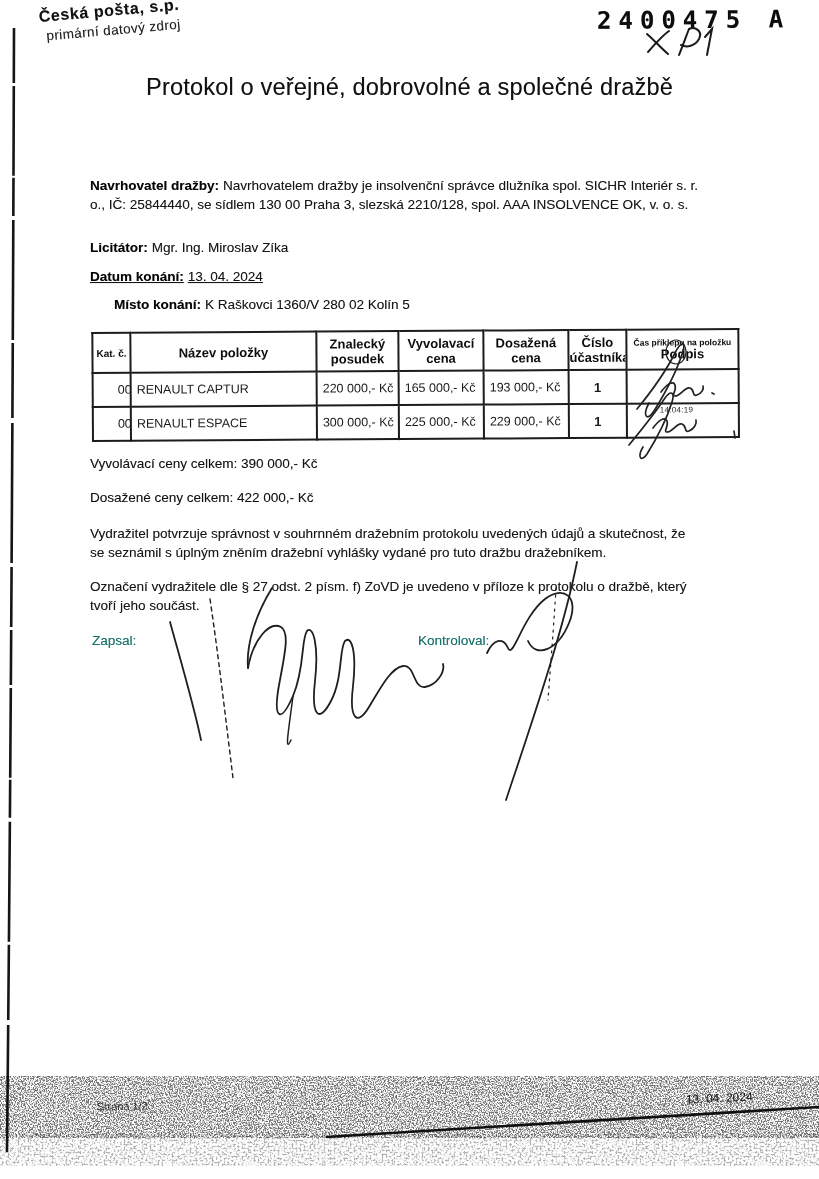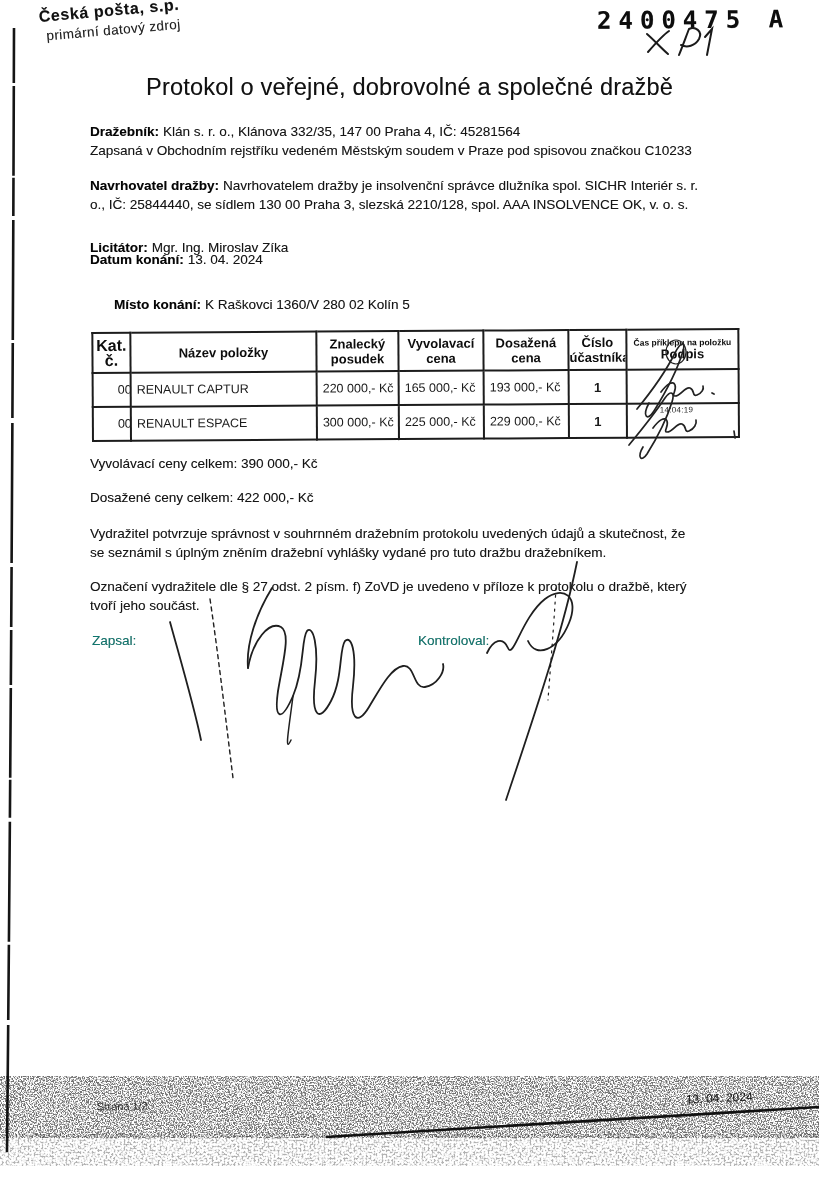--- a/index.html
+++ b/index.html
@@ -32,21 +32,21 @@
   .lbl { font-weight:bold; margin-right:4px; }
 
   
   table.auction {
     position:absolute; left:92px; top:332px; width:646px;
     border-collapse:collapse; table-layout:fixed;
     transform:rotate(-0.35deg); transform-origin:left bottom;
   }
   table.auction td, table.auction th { border:2px solid #1c1c1c; overflow:hidden; }
   th.h { font-size:13px; font-weight:bold; text-align:center; line-height:15px; color:#0d0d0d; }
-  th.h-kat { font-size:16px; }
+  th.h-kat { font-size:10px; }
   td.c-kat { text-align:center; font-size:12.5px;padding-left:24px; }
   td.c-name, td.c-price { font-size:12.5px; padding-left:5px; text-align:left; }
   td.c-num { text-align:center; font-size:13px; font-weight:bold; }
   .hdr-small { display:block; font-size:8.5px; font-weight:bold; line-height:10px; }
   .hdr-big { display:block; font-size:13px; font-weight:bold; line-height:14px; }
   td.c-sign { position:relative; }
   .cas { position:absolute; font-size:8px; color:#222; letter-spacing:0.3px; }
   .cas-1 { top:1px; left:28px;margin-top:44px; }
   .cas-2 { top:1px; left:32px; }
 
@@ -67,35 +67,31 @@
 
   <div class="abs logo scan-text">
     <div class="logo-l1">Česká pošta, s.p.</div>
     <div class="logo-l2">primární datový zdroj</div>
   </div>
 
   <div class="abs stamp scan-text">2400475 A</div>
 
   <div class="abs title scan-text">Protokol o veřejné, dobrovolné a společné dražbě</div>
 
-  <div class="abs para scan-text" style="top:122px;">
-    <div><b class="lbl">Dražebník:</b><span>Klán s. r. o., Klánova 332/35, 147 00 Praha 4, IČ: 45281564</span></div>
-    <div>Zapsaná v Obchodním rejstříku vedeném Městským soudem v Praze pod spisovou značkou C10233</div>
-  </div>
 
   <div class="abs para scan-text" style="top:176px;">
     <div><b class="lbl">Navrhovatel dražby:</b><span>Navrhovatelem dražby je insolvenční správce dlužníka spol. SICHR Interiér s. r.</span></div>
     <div>o., IČ: 25844440, se sídlem 130 00 Praha 3, slezská 2210/128, spol. AAA INSOLVENCE OK, v. o. s.</div>
   </div>
 
   <div class="abs para scan-text" style="top:230px;margin-top:8px;">
     <b class="lbl">Licitátor:</b><span>Mgr. Ing. Miroslav Zíka</span>
   </div>
 
-  <div class="abs para scan-text" style="top:250px;">
+  <div class="abs para scan-text" style="top:267px;text-decoration:underline;">
     <b class="lbl">Datum konání:</b><span>13. 04. 2024</span>
   </div>
 
   <div class="abs para scan-text" style="top:295px;margin-left:24px;">
     <b class="lbl">Místo konání:</b><span>K Raškovci 1360/V 280 02 Kolín 5</span>
   </div>
 
   <table class="auction">
     <colgroup>
       <col style="width:38px">

